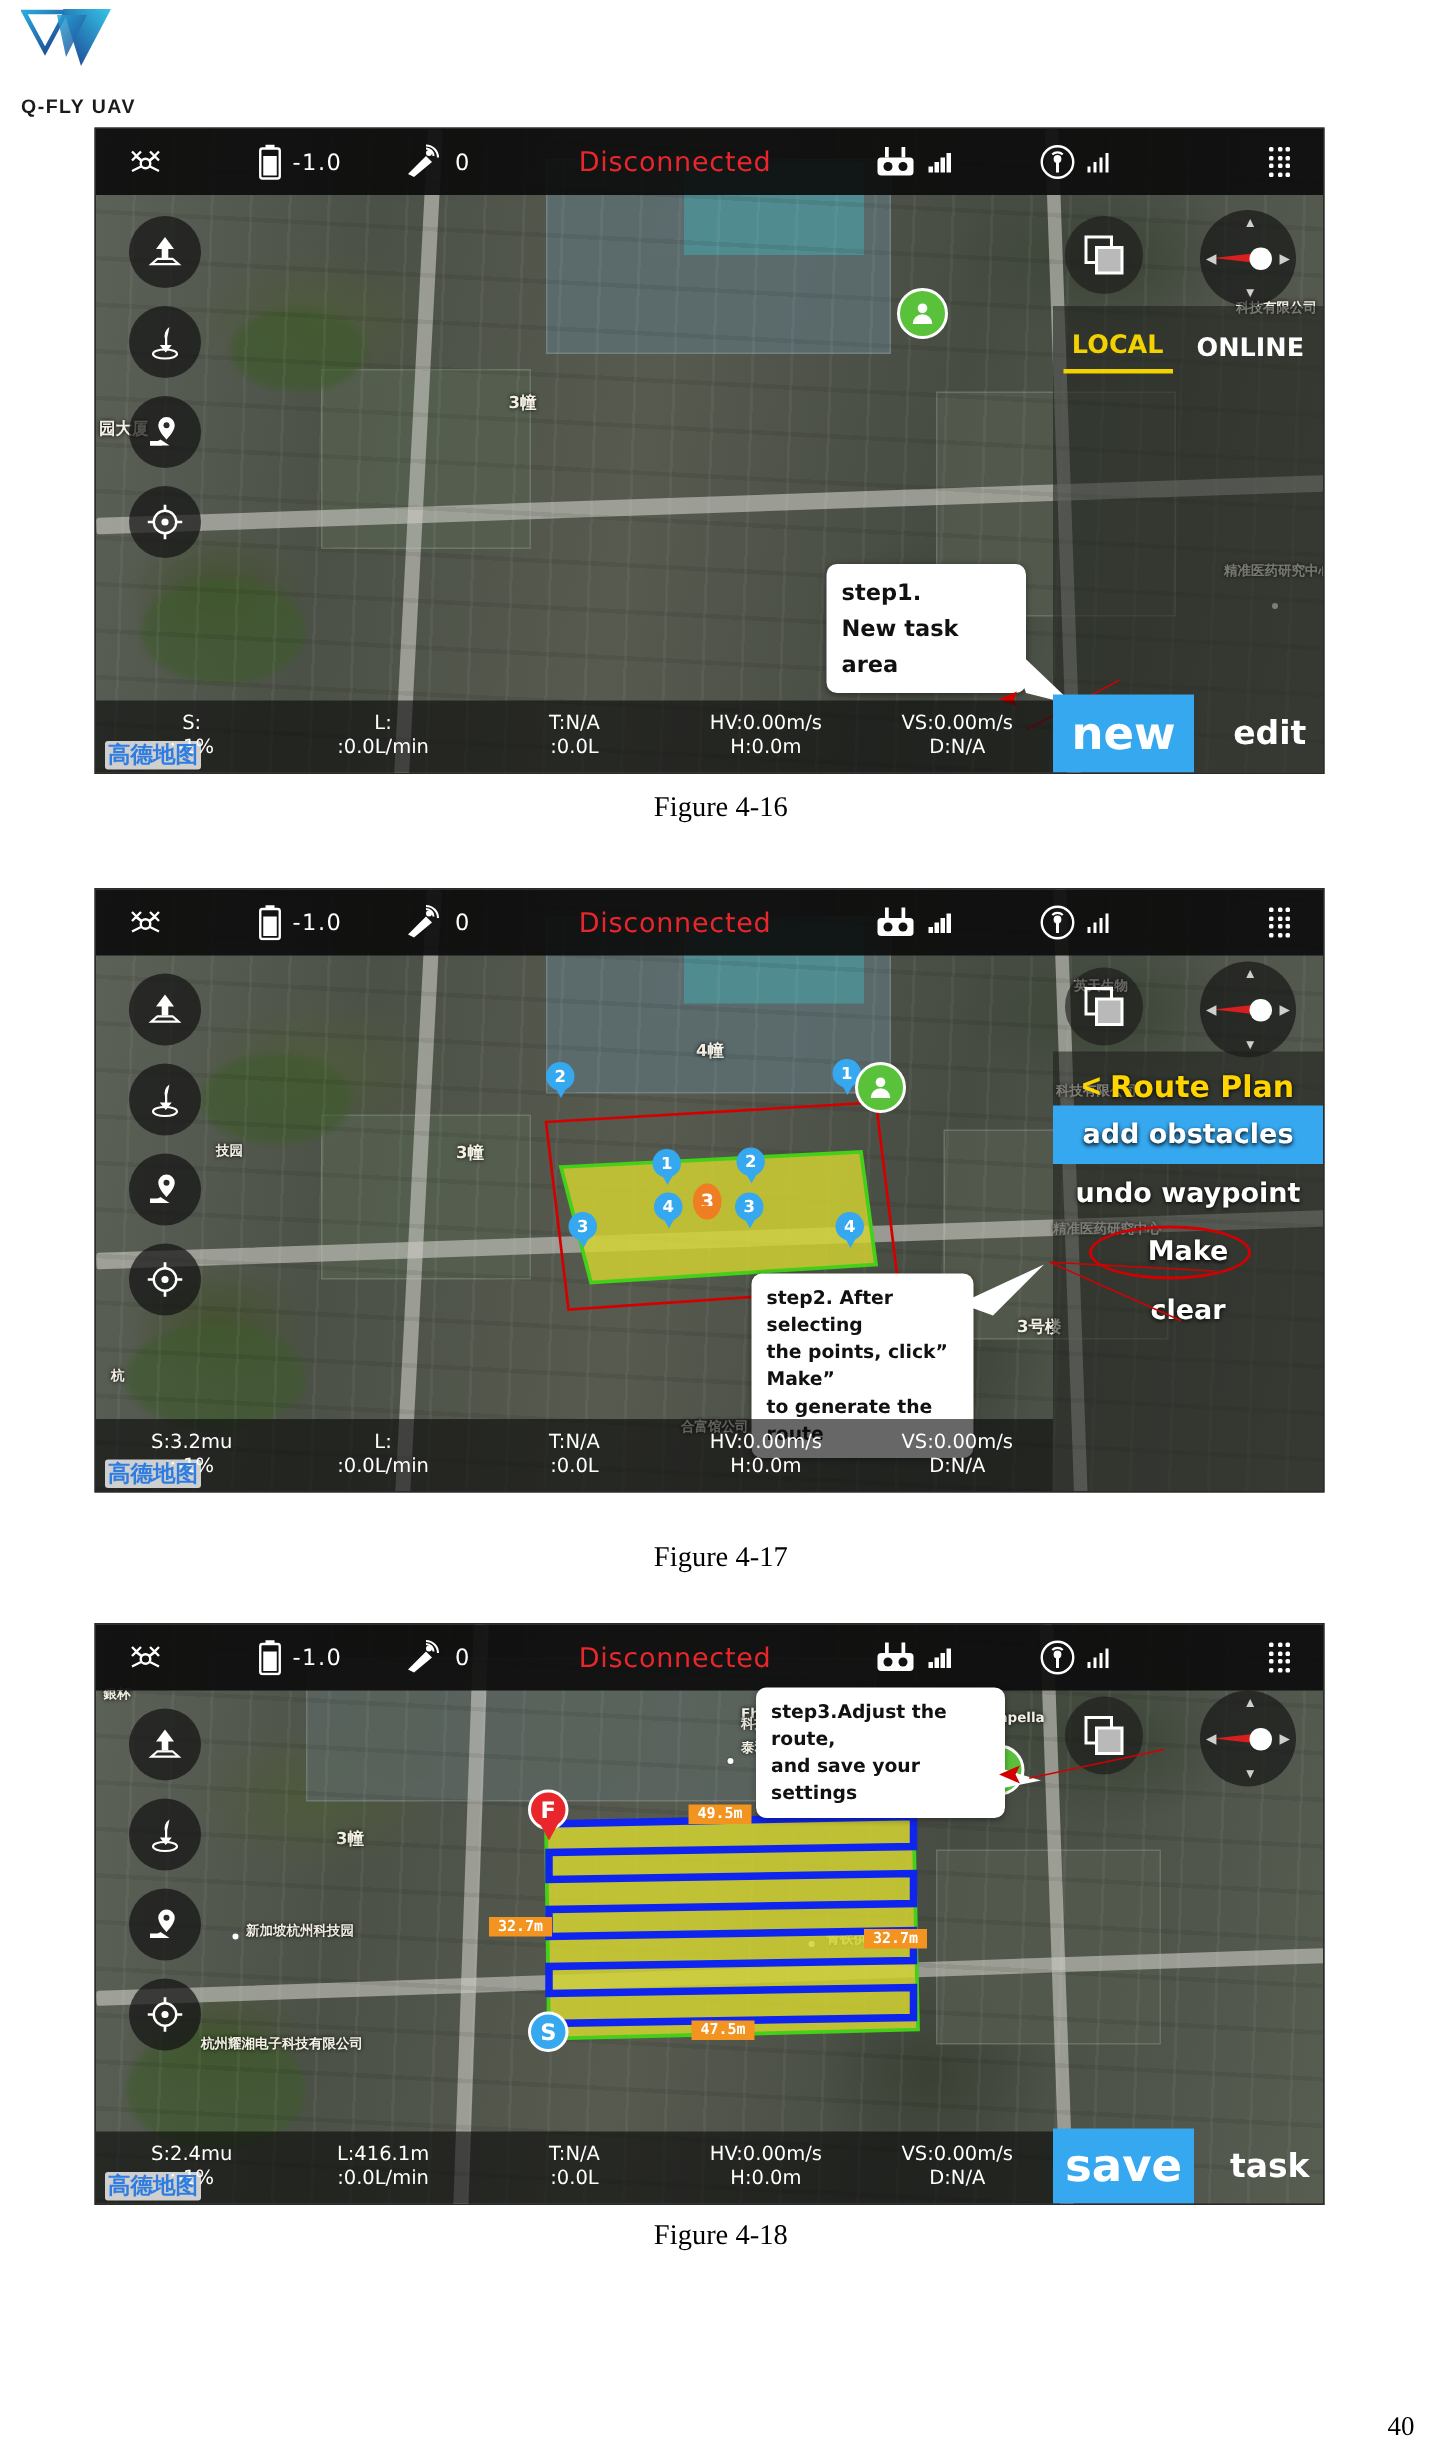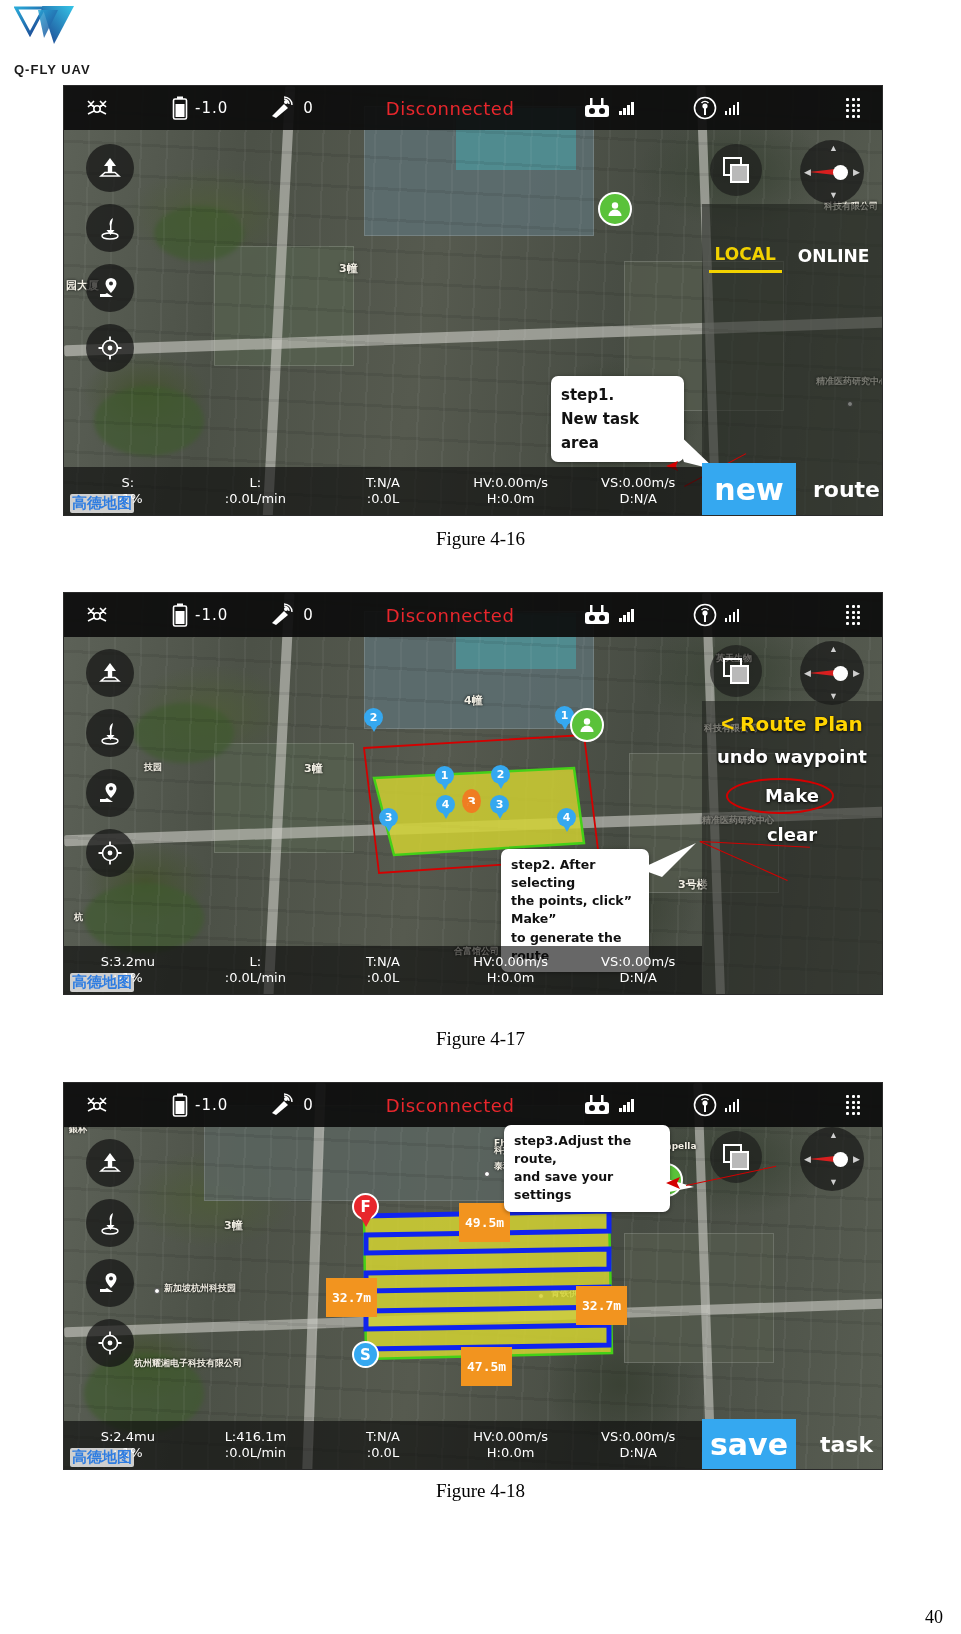--- a/index.html
+++ b/index.html
@@ -210,21 +210,21 @@
   }
   .wp.orange .pin { background:#ef7d22; }
   .wp.orange .pin::after { border-top-color:#ef7d22; }
   .green-user {
     position:absolute; width:34px; height:34px; border-radius:50%;
     background:#5ac23a; display:flex; align-items:center; justify-content:center;
     border:2px solid #fff;
   }
   .dist-chip {
     position:absolute; background:#f2941f; color:#fff;
-    font-size:13px; font-weight:bold; padding:12px 6px;
+    font-size:10px; font-weight:bold; padding:1px 6px;
     font-family:"DejaVu Sans Mono", monospace;
   }
   .marker-fs {
     position:absolute; width:27px; height:27px; border-radius:50%;
     color:#fff; font-weight:bold; font-size:15px;
     display:flex; align-items:center; justify-content:center;
     font-family:"DejaVu Sans", sans-serif;
     border:2px solid #fff;
   }
   .marker-fs.f { background:#e8262c; }
@@ -421,21 +421,21 @@
       <div class="needle"></div>
         <div class="hub"></div>
       <span class="ar" style="left:26px; top:1px;">▲</span>
       <span class="ar" style="left:26px; bottom:1px;">▼</span>
       <span class="ar" style="left:1px; top:25px;">◀</span>
       <span class="ar" style="right:1px; top:25px;">▶</span>
     </div>
   </div>
 
   <div class="rpanel" style="top:118px; bottom:0; width:180px; background:rgba(30,32,28,0.58);">
-    <div class="tabrow" style="padding-top:12px;margin-top:24px;">
+    <div class="tabrow" style="padding-top:12px;">
       <div class="tab active">LOCAL</div>
       <div class="tab">ONLINE</div>
     </div>
   </div>
 
   <div class="green-user" style="left:534px; top:106px;">
     <svg width="18" height="18" viewBox="0 0 18 18">
       <circle cx="9" cy="5.5" r="3.2" fill="#fff"></circle>
       <path d="M2.5 16 a6.5 6.5 0 0 1 13 0 Z" fill="#fff"></path>
     </svg>
@@ -471,21 +471,21 @@
       <span>H:0.0m</span>
     </div>
     <div class="tele-col">
       <span>VS:0.00m/s</span>
       <span>D:N/A</span>
     </div>
   </div>
   <div class="amap-badge">高德地图</div>
 
   <div class="act-primary" style="left:638px; bottom:0; width:94px; height:52px;">new</div>
-  <div class="act-secondary" style="left:745px; bottom:0; width:75px; height:52px;">route</div>
+  <div class="act-secondary" style="left:745px; bottom:0; width:75px; height:52px;">edit</div>
 </div>
 <div class="figure-caption" style="left:0; top:528px;">Figure 4-16</div>
 
 <div class="app" id="app2" style="left:63px; top:592px; width:820px; height:403px;">
   <div class="map">
     <div class="roof" style="left:300px; top:18px; width:230px; height:118px;"></div>
     <div class="pool" style="left:392px; top:20px; width:120px; height:56px;"></div>
     <div class="roof" style="left:150px; top:150px; width:140px; height:110px; background:#56604f;"></div>
     <div class="roof" style="left:565px; top:160px; width:150px; height:140px; background:#545a4d;"></div>
     <div class="road" style="left:0; top:228px; width:820px; height:11px; transform:rotate(-2deg);"></div>
@@ -668,20 +668,21 @@
       <circle cx="9" cy="5.5" r="3.2" fill="#fff"></circle>
       <path d="M2.5 16 a6.5 6.5 0 0 1 13 0 Z" fill="#fff"></path>
     </svg>
   </div>
 
   <div class="rpanel" style="top:108px;">
     <div style="display:flex; align-items:center; justify-content:center; gap:6px; padding-top:10px;">
       <span style="color:#ffd400; font-size:22px; font-weight:bold;">&lt;</span>
       <span class="panel-title">Route Plan</span>
     </div>
+    <div class="panel-item hl">add obstacles</div>
     <div class="panel-item">undo waypoint</div>
     <div class="panel-item" style="position:relative;">
       <span>Make</span>
       <span class="red-ellipse" style="left:24px; top:2px; width:108px; height:36px;"></span>
     </div>
     <div class="panel-item">clear</div>
   </div>
 
   <div class="callout" style="left:437px; top:256px; width:148px;">
     <div>step2. After selecting</div>

